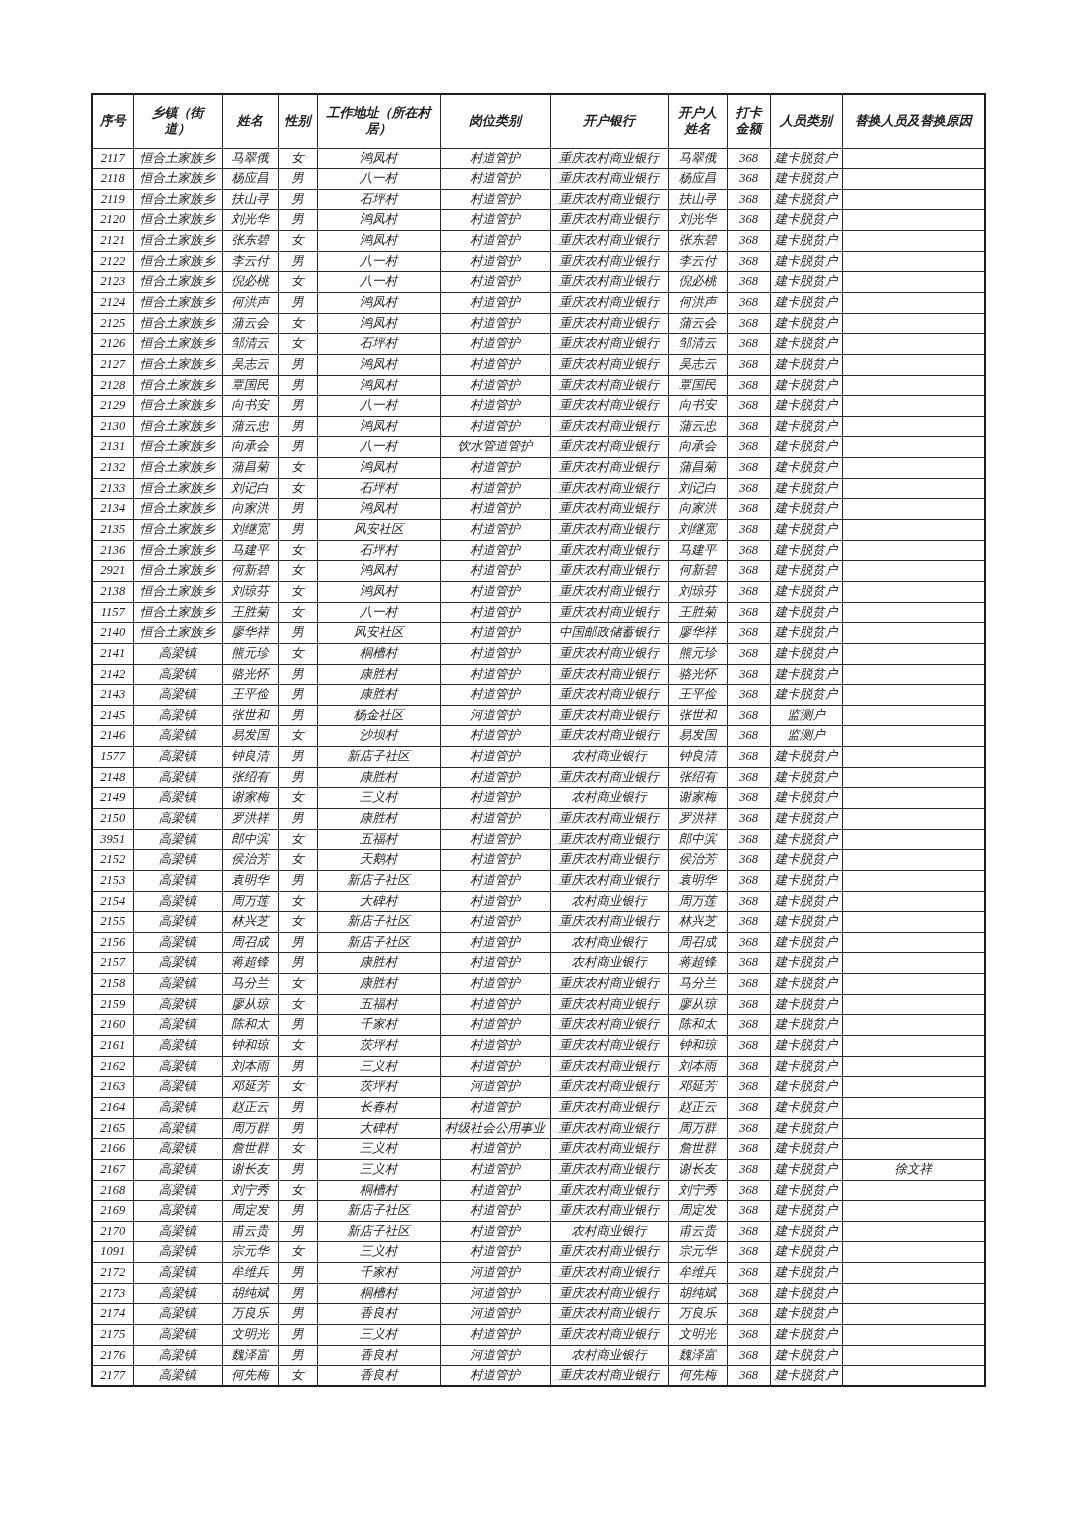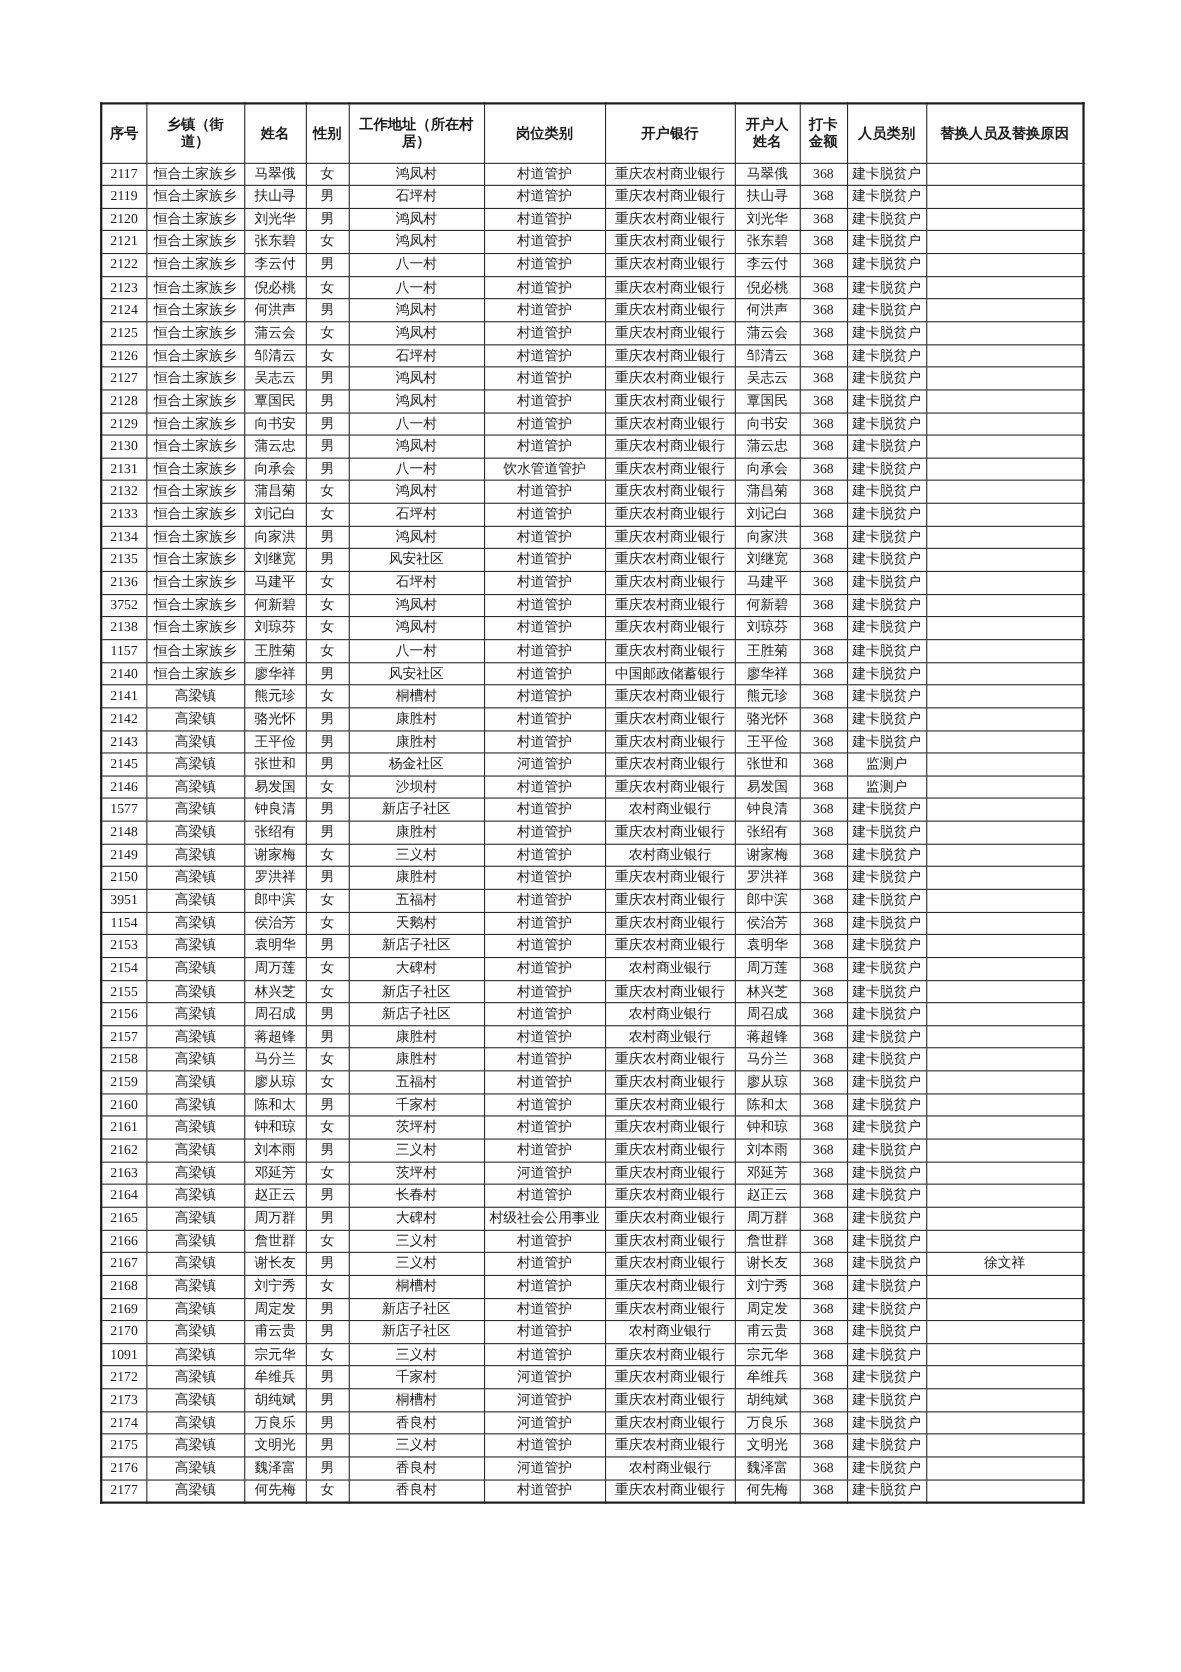--- a/index.html
+++ b/index.html
@@ -14,20 +14,21 @@
     font-family: "Liberation Serif", "DejaVu Serif", serif;
     color: #1c1c1c;
   }
   table.payroll {
     position: absolute;
     left: 91px;
     top: 93px;
     border-collapse: collapse;
     table-layout: fixed;
     border: 2px solid #1c1c1c;
+    font-style: italic;
   }
   table.payroll th, table.payroll td {
     border: 1px solid #2a2a2a;
     padding: 0 2px;
     text-align: center;
     vertical-align: middle;
     overflow: hidden;
     line-height: 1.25;
   }
   table.payroll thead tr { height: 54px; }
@@ -99,20 +100,33 @@
     <td>女</td>
     <td>鸿凤村</td>
     <td>村道管护</td>
     <td>重庆农村商业银行</td>
     <td>马翠俄</td>
     <td>368</td>
     <td>建卡脱贫户</td>
     <td></td>
   </tr>
       <tr>
+    <td>2118</td>
+    <td>恒合土家族乡</td>
+    <td>杨应昌</td>
+    <td>男</td>
+    <td>八一村</td>
+    <td>村道管护</td>
+    <td>重庆农村商业银行</td>
+    <td>杨应昌</td>
+    <td>368</td>
+    <td>建卡脱贫户</td>
+    <td></td>
+  </tr>
+      <tr>
     <td>2119</td>
     <td>恒合土家族乡</td>
     <td>扶山寻</td>
     <td>男</td>
     <td>石坪村</td>
     <td>村道管护</td>
     <td>重庆农村商业银行</td>
     <td>扶山寻</td>
     <td>368</td>
     <td>建卡脱贫户</td>
@@ -333,21 +347,21 @@
     <td>女</td>
     <td>石坪村</td>
     <td>村道管护</td>
     <td>重庆农村商业银行</td>
     <td>马建平</td>
     <td>368</td>
     <td>建卡脱贫户</td>
     <td></td>
   </tr>
       <tr>
-    <td>3752</td>
+    <td>2921</td>
     <td>恒合土家族乡</td>
     <td>何新碧</td>
     <td>女</td>
     <td>鸿凤村</td>
     <td>村道管护</td>
     <td>重庆农村商业银行</td>
     <td>何新碧</td>
     <td>368</td>
     <td>建卡脱贫户</td>
     <td></td>
@@ -515,21 +529,21 @@
     <td>女</td>
     <td>五福村</td>
     <td>村道管护</td>
     <td>重庆农村商业银行</td>
     <td>郎中滨</td>
     <td>368</td>
     <td>建卡脱贫户</td>
     <td></td>
   </tr>
       <tr>
-    <td>1154</td>
+    <td>2152</td>
     <td>高梁镇</td>
     <td>侯治芳</td>
     <td>女</td>
     <td>天鹅村</td>
     <td>村道管护</td>
     <td>重庆农村商业银行</td>
     <td>侯治芳</td>
     <td>368</td>
     <td>建卡脱贫户</td>
     <td></td>

